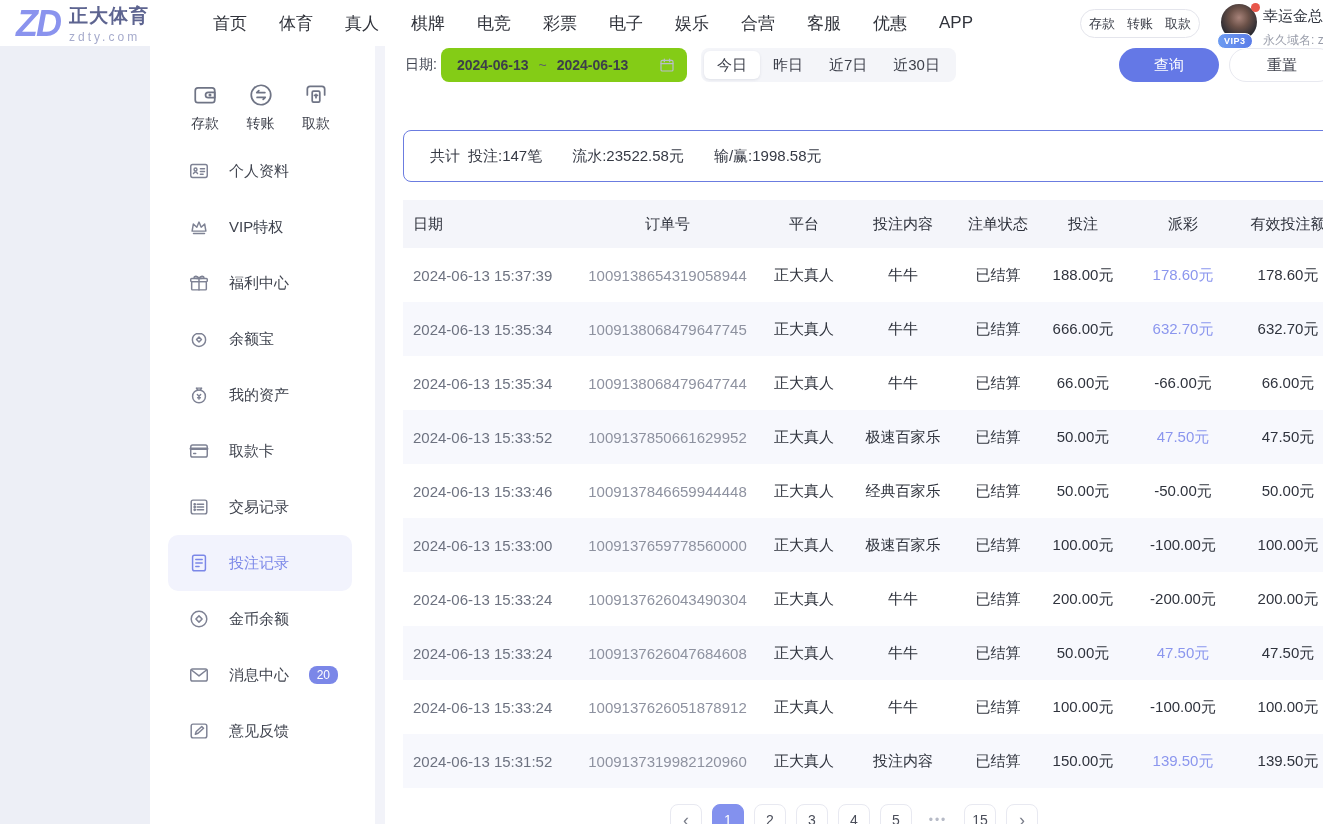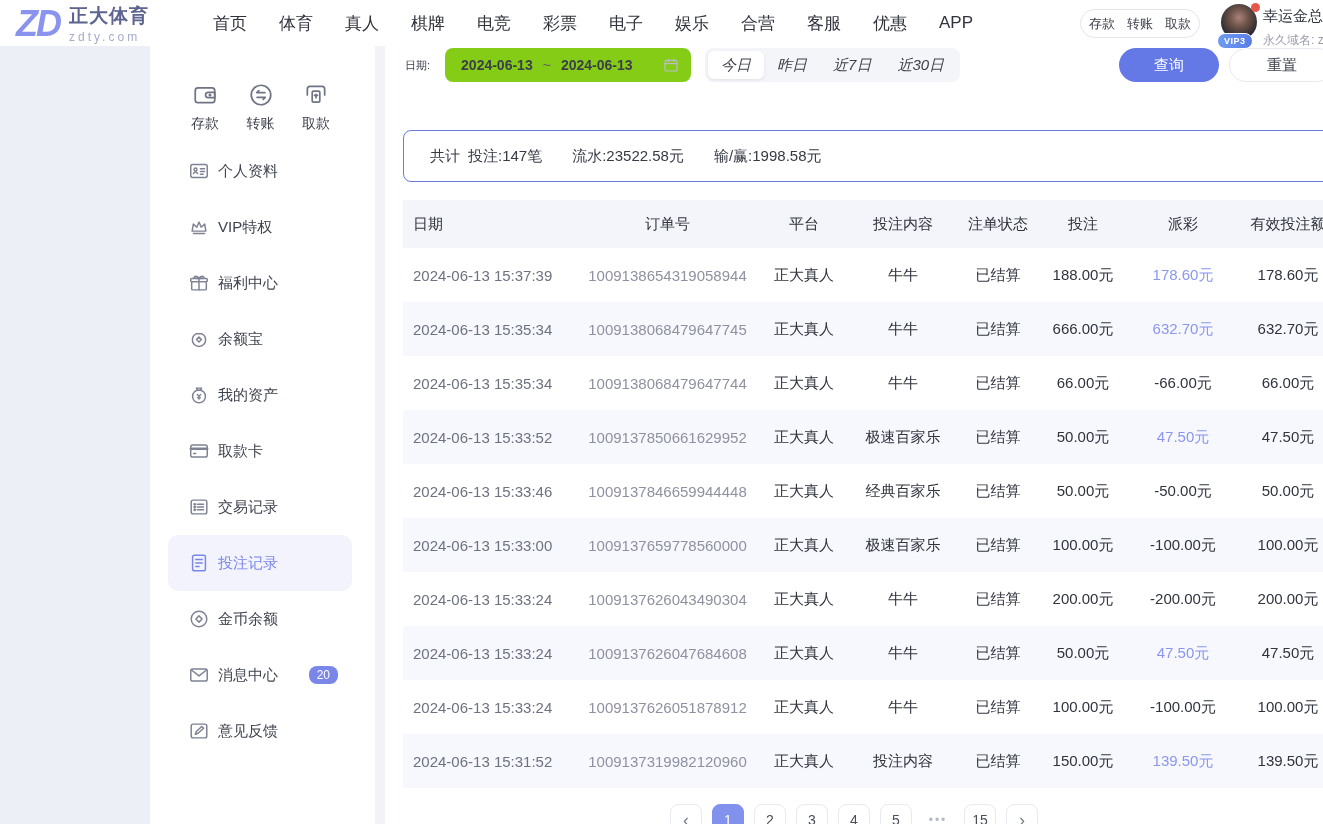--- a/index.html
+++ b/index.html
@@ -29,40 +29,40 @@
   .left-gutter { position:absolute; top:46px; left:0; width:150px; height:778px; background:#edeff6; }
   .content-gap { position:absolute; top:46px; left:375px; width:10px; height:778px; background:#f2f3f9; }
   .sidebar { position:absolute; top:46px; left:150px; width:225px; height:778px; background:#fff; }
 
   .quick-actions { display:flex; justify-content:space-between; padding:36px 34px 0 30px; }
   .qa { display:flex; flex-direction:column; align-items:center; gap:7px; width:50px; cursor:pointer; }
   .qa .qa-label { font-size:14px; color:#3c3f4a; white-space:nowrap; }
   .qa svg { width:26px; height:26px; color:#6f7485; }
 
   .menu { margin-top:10px; }
-  .menu-item { height:56px; display:flex; align-items:center; margin:0 23px 0 18px; padding-left:20px; border-radius:10px; gap:8px; cursor:pointer;text-align:center; }
+  .menu-item { height:56px; display:flex; align-items:center; margin:0 23px 0 18px; padding-left:20px; border-radius:10px; gap:19px; cursor:pointer;text-align:center; }
   .menu-item .mi-icon { width:22px; height:22px; color:#7e8294; display:flex; }
   .menu-item .mi-icon svg { width:22px; height:22px; }
   .menu-item .mi-label { font-size:15px; color:#3f434e; white-space:nowrap; }
   .menu-item.active { background:#f2f3fd; }
   .menu-item.active .mi-icon,
   .menu-item.active .mi-label { color:#7b87e8; }
   .mi-badge { margin-left:auto; margin-right:14px; background:#7b87e8; color:#fff; border-radius:8px; font-size:12px; line-height:18px; padding:0 8px; }
   .mi-badge:empty { display:none; }
 
   
   .main { position:absolute; top:46px; left:385px; width:938px; height:778px; background:#fff; overflow:hidden; }
 
   .filter-row { display:flex; align-items:center; height:34px; margin:2px 0 0 20px; width:930px; }
-  .date-label { font-size:11px; color:#3f4350; margin-right:15px; white-space:nowrap; }
+  .date-label { font-size:14px; color:#3f4350; margin-right:4px; white-space:nowrap; }
   .date-input { width:246px; height:34px; background:#84cc16; border-radius:8px; display:flex; align-items:center; padding:0 12px 0 16px; font-size:14px; font-weight:700; color:#3c3f4a; cursor:pointer;justify-content:space-between; }
   .date-input .sep { margin:0 10px; font-weight:400; color:#5a5e6a; }
   .date-input .cal { margin-left:auto; display:flex; color:#b9bdca; }
   .quick-group { margin-left:14px; background:#f4f5f9; border-radius:8px; height:34px; display:flex; align-items:center; padding:0 3px; }
-  .quick-btn { padding:0 13px; height:28px; line-height:28px; font-size:15px; color:#3c3f4a; border-radius:6px; cursor:pointer; white-space:nowrap;font-style:italic; }
+  .quick-btn { padding:0 13px; height:28px; line-height:28px; font-size:15px; color:#3c3f4a; border-radius:6px; cursor:pointer; white-space:nowrap; }
   .quick-btn.active { background:#fff; box-shadow:0 1px 3px rgba(40,45,80,.10); }
   .filter-spacer { flex:1; }
   .btn { height:34px; border-radius:17px; font-size:15px; display:flex; align-items:center; justify-content:center; cursor:pointer; }
   .btn-search { width:100px; background:#6478e6; color:#fff; border:none; }
   .btn-reset { width:106px; background:#fff; color:#3c3f4a; border:1px solid #e8e9f0; margin-left:10px; }
 
   .summary-bar { margin:48px 0 0 18px; width:930px; height:52px; border:1px solid #6b7ce0; border-radius:8px; display:flex; align-items:center; padding-left:26px; font-size:15px; color:#363a45; }
   .summary-prefix { margin-right:8px; }
   .summary-item { margin-right:30px; white-space:nowrap; }
 

